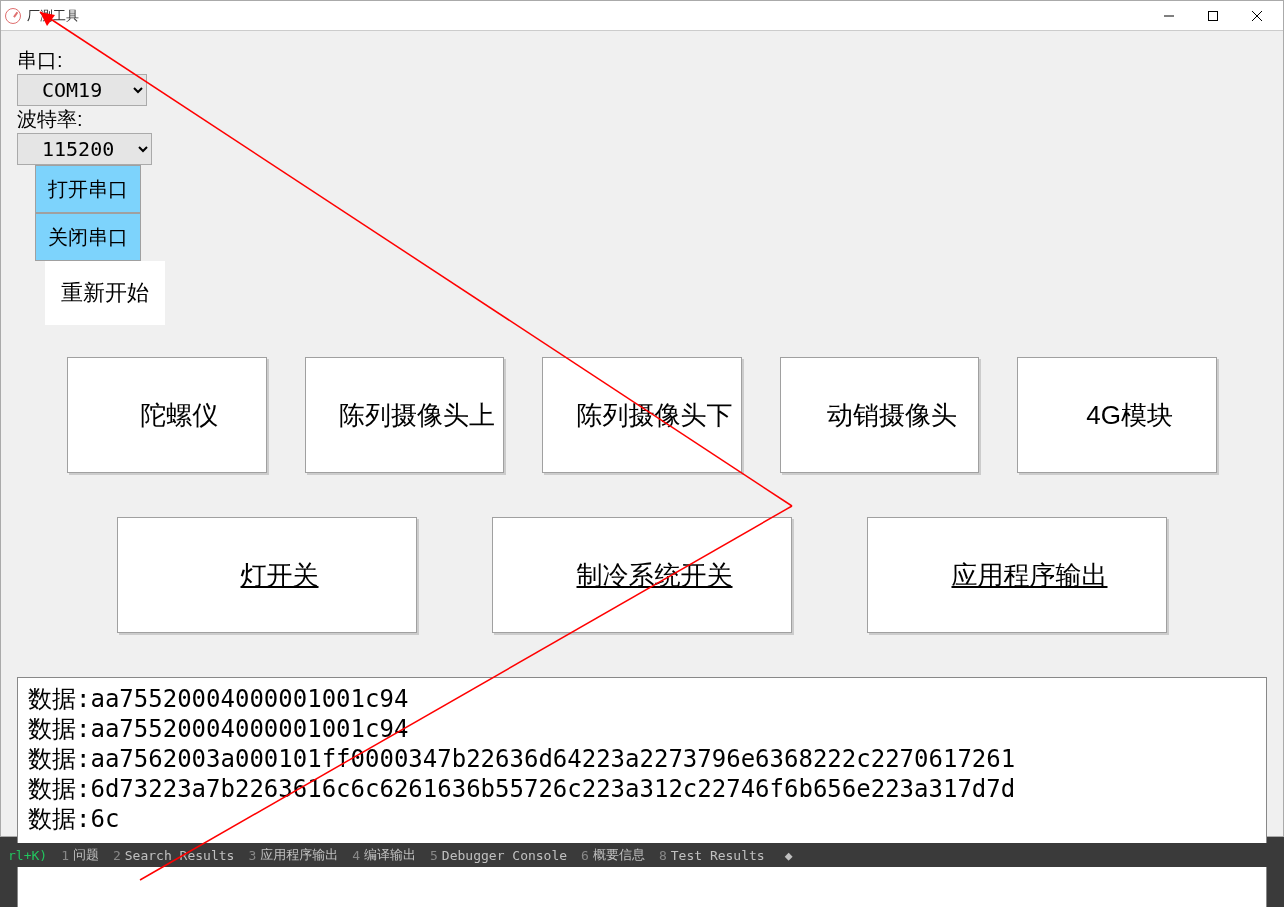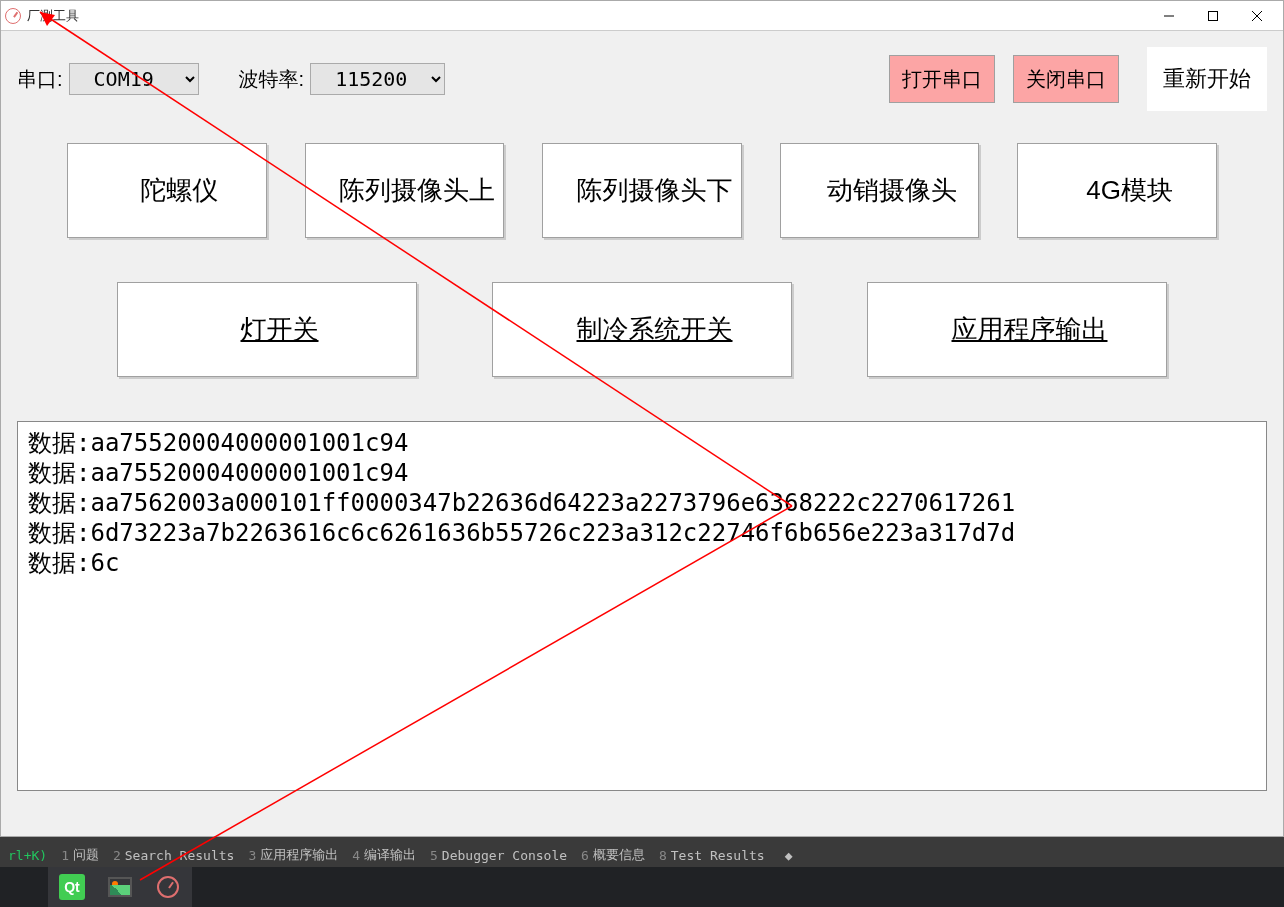--- a/index.html
+++ b/index.html
@@ -25,40 +25,40 @@
 }
 .title-text { margin-left: 6px; font-size: 13px; color: #333; }
 .win-controls { margin-left: auto; display: flex; }
 .win-btn { width: 44px; height: 30px; display: flex; align-items: center; justify-content: center; }
 .win-btn svg { width: 10px; height: 10px; stroke: #000; stroke-width: 1; fill: none; }
 
 .client {
   position: absolute; left: 0; right: 0; top: 30px; bottom: 0;
   background: #f0f0f0; padding: 16px;
 }
-.row { display: flex; align-items: center; margin-bottom: 32px; }
+.row { display: flex; align-items: flex-start; margin-bottom: 32px; flex-direction: column; }
 .lbl { font-size: 20px; margin-right: 6px; }
 select {
   height: 32px; font-family: Consolas, monospace; font-size: 20px;
   background: #e5e5e5; border: 1px solid #aaa; padding: 0 20px; min-width: 130px;
 }
 .spacer { flex: 1; }
 button.std {
-  min-width: 106px; height: 48px; background: #fca5a5; border: 1px solid #a0a0a0;
+  min-width: 106px; height: 48px; background: #7dd3fc; border: 1px solid #a0a0a0;
   font-size: 20px; font-family: inherit; margin-left: 18px; cursor: pointer;
 }
 button.accent {
   min-width: 120px; height: 64px; background: #fff; border: none;
   font-size: 22px; font-family: inherit; margin-left: 28px; cursor: pointer;
 }
 
 .button-rows { margin-top: 6px; }
 .btn-row { display: flex; gap: 38px; margin-bottom: 44px; padding: 0 50px; }
 .big {
-  flex: 1; height: 95px; background: #fff; border: 1px solid #a0a0a0;
+  flex: 1; height: 116px; background: #fff; border: 1px solid #a0a0a0;
   font-size: 26px; font-family: inherit; cursor: pointer;
   box-shadow: 2px 2px 0 #ccc;
   padding-left: 25px;
 }
 .btn-row.three .big { flex: 0 0 300px; }
 .btn-row.three { justify-content: space-between; padding: 0 100px; text-decoration: underline; }
 
 textarea.log {
   width: 100%; height: 370px; background: #fff; border: 1px solid #888;
   font-family: Consolas, "SimSun", monospace; font-size: 24px; padding: 6px 10px;
@@ -204,32 +204,14 @@
         <span class="num">6</span> 
         <span>概要信息</span>
       </span>
     <span class="tab">
         <span class="num">8</span> 
         <span>Test Results</span>
       </span>
     <span class="arrow">◆</span>
   </div>
 
-  <div class="taskbar">
-    <div class="slot"></div>
-    <div class="slot active">
-      <div class="taskbar-icon">
-          <div class="qt-logo">Qt</div>
-        </div>
-    </div>
-    <div class="slot active">
-      <div class="taskbar-icon">
-          <div class="pict"></div>
-        </div>
-    </div>
-    <div class="slot active">
-      <div class="taskbar-icon">
-          <div class="app-icon-big"></div>
-        </div>
-    </div>
-  </div>
 
 </div>
 
 </body></html>

